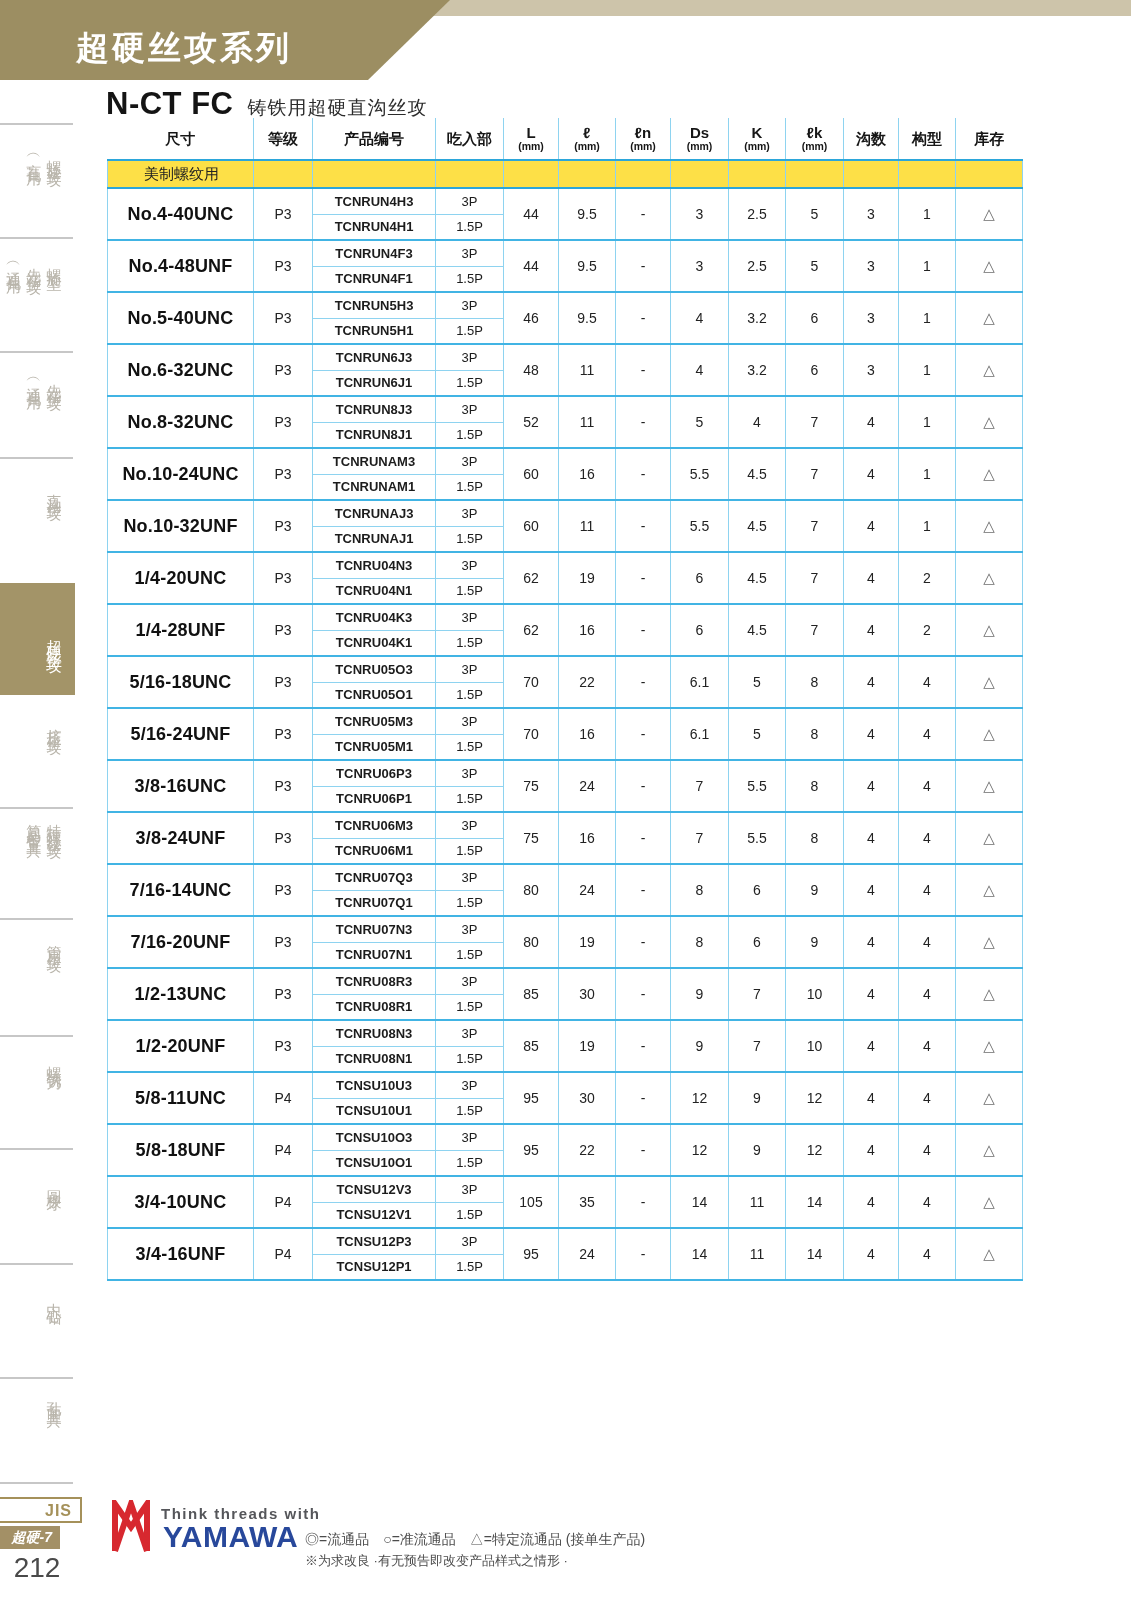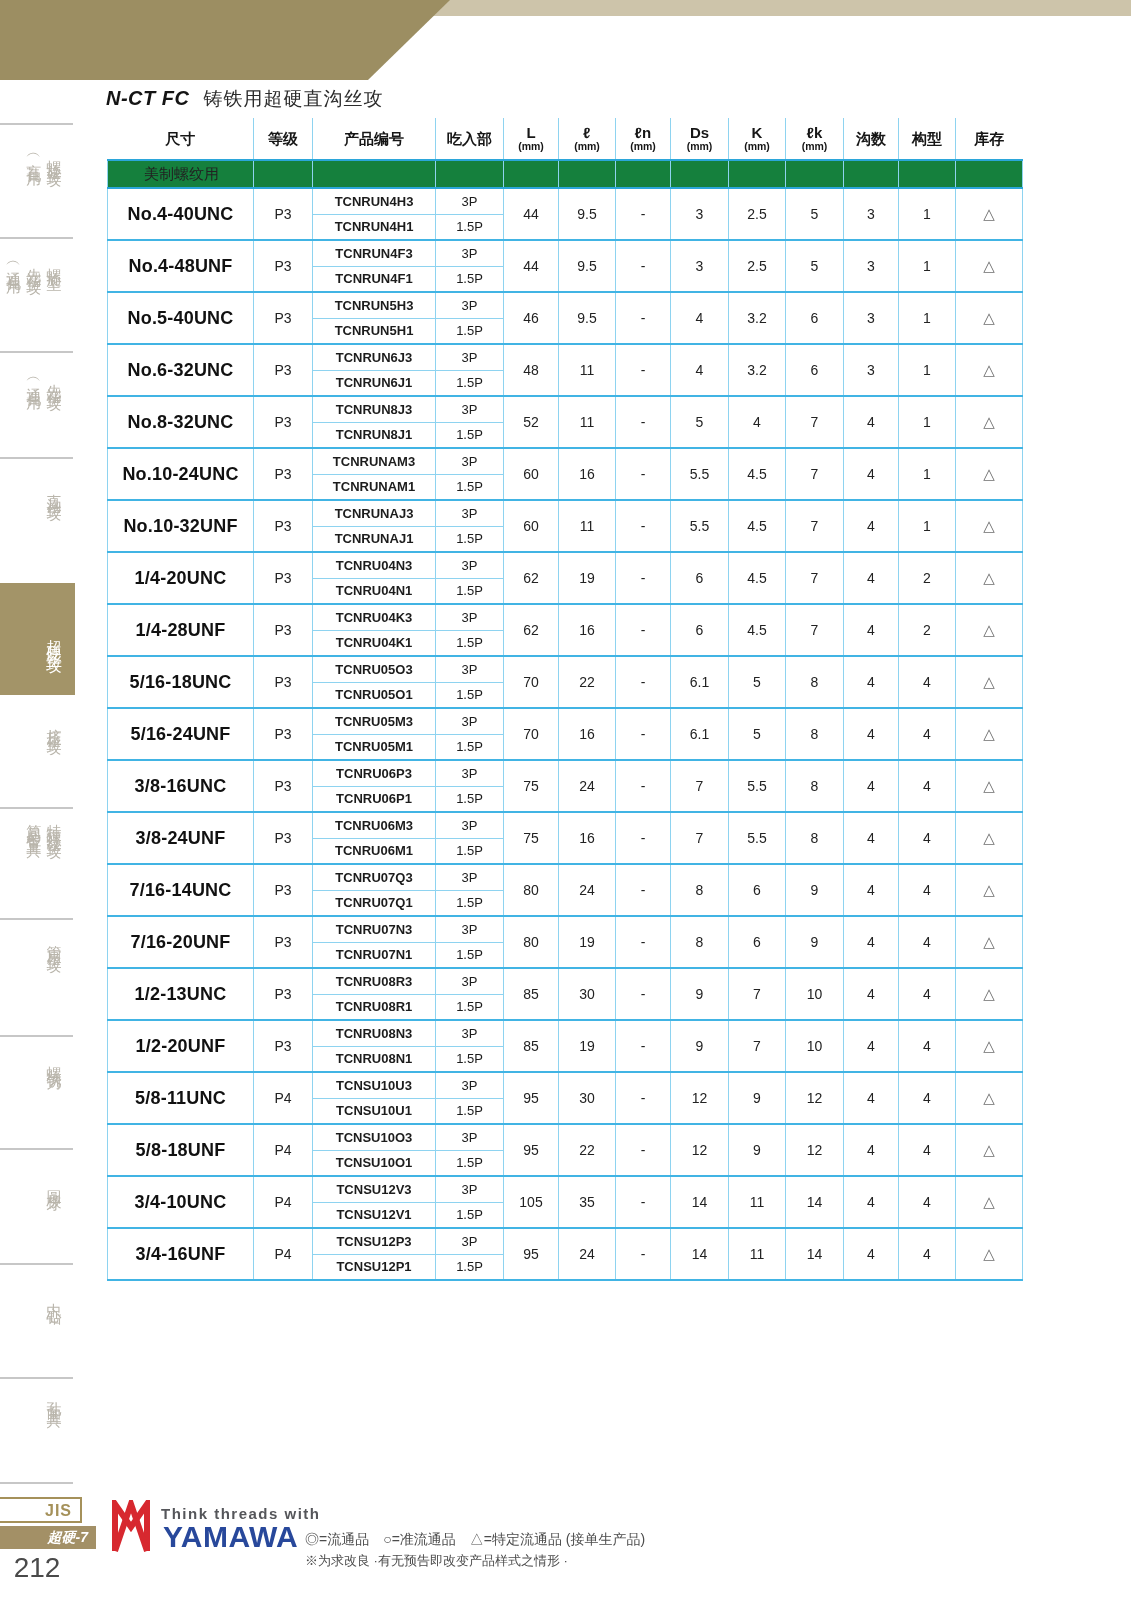--- a/index.html
+++ b/index.html
@@ -13,21 +13,21 @@
   .banner {
     position:absolute; left:0; top:0; width:450px; height:80px; background:#9c8e62;
     clip-path:polygon(0 0, 450px 0, 368px 80px, 0 80px);
   }
   .banner-title {
     position:absolute; left:76px; top:26px; color:#ffffff; font-size:33px; font-weight:bold;
     letter-spacing:3px; white-space:nowrap;
   }
   
   .heading { position:absolute; left:106px; top:86px; white-space:nowrap; }
-  .heading .model { font-size:20px; font-weight:bold; color:#141414; letter-spacing:0.5px;font-style:italic; }
+  .heading .model { font-size:31px; font-weight:bold; color:#141414; letter-spacing:0.5px; }
   .heading .subtitle { font-size:19px; color:#2b2b2b; margin-left:14px; letter-spacing:1px; }
   
   .side-item {
     position:absolute; left:0; width:70px; display:flex; justify-content:flex-end;
     padding-right:6px;
   }
   .vtext {
     writing-mode:vertical-rl; text-orientation:mixed; white-space:pre-line;
     font-size:15px; letter-spacing:4px; line-height:1.35; color:#b9b5ab;
   }
@@ -47,61 +47,62 @@
     position:absolute; left:107px; top:118px; width:915px;
     border-collapse:collapse; table-layout:fixed; font-size:14px;
   }
   .spec-table td, .spec-table th { border:1px solid #8ed3f0; text-align:center; vertical-align:middle; }
   .spec-table thead th { border-top:none; height:42px; background:#fff; padding:0; }
   .spec-table thead th:first-child { border-left:none; }
   .spec-table thead th:last-child { border-right:none; }
   .hlabel { font-size:15px; font-weight:bold; color:#161616; line-height:1.05; }
   .hunit  { font-size:10.5px; font-weight:bold; color:#161616; line-height:1.05; }
   tr.band td {
-    height:28px; background:#15803d;
+    height:28px; background:#fde047;
     border-top:2px solid #2ba6da; border-bottom:2px solid #2ba6da;
   }
   tr.band td.band-label { text-align:left; padding-left:36px; font-size:15px; color:#222; }
   .sub-tr td { height:26px; }
   .c-size   { font-size:18px; font-weight:bold; color:#111; letter-spacing:0.2px; }
   .c-grade  { font-size:14px; color:#222; }
   .c-code   { font-size:13px; font-weight:bold; color:#1c1c1c; }
   .c-chamfer{ font-size:13px; color:#1c1c1c; }
   .c-num    { font-size:14px; color:#222; }
   .c-stock  { font-size:15px; color:#6e6e6e; }
   .grp-end  { border-bottom:2px solid #41b4e4 !important; }
   .dash-b   { border-bottom:1px dashed #7fcdee !important; }
   
   .jis-box {
     position:absolute; left:-2px; top:1497px; width:84px; height:26px;
     border:2px solid #a5915a; background:#fff; color:#a5915a; font-weight:bold;
     font-size:16px; text-align:right; padding:3px 8px 0 0; letter-spacing:1px;
   }
   .gold-tab {
-    position:absolute; left:0; top:1526px; width:96px; height:23px; background:#a39066;
+    position:absolute; left:0; top:1526px; width:60px; height:23px; background:#a39066;
     color:#fff; font-weight:bold; font-style:italic; font-size:14px;
     text-align:right; padding:3px 8px 0 0;
   }
   .page-num { position:absolute; left:0; top:1552px; width:82px; text-align:center; padding-right:8px;
     font-size:28px; color:#4a4a4a; }
   .logo-mark { position:absolute; left:112px; top:1500px; }
   .logo-tagline { position:absolute; left:153px; top:1505px; font-size:15px; font-weight:bold;
     color:#55565a; letter-spacing:1.5px; white-space:nowrap;margin-left:8px; }
   .logo-brand { position:absolute; left:151px; top:1520px; font-size:30px; font-weight:bold;
     color:#28489b; letter-spacing:0.5px; white-space:nowrap;padding-left:12px; }
   .legend { position:absolute; left:305px; top:1531px; font-size:14px; color:#4c4c4c; white-space:nowrap; }
   .note   { position:absolute; left:305px; top:1552px; font-size:13px; color:#4c4c4c; white-space:nowrap; }
 </style>
 </head>
 <body>
 
 <div class="page">
 
   <div class="top-strip"></div>
   <div class="banner"></div>
+  <div class="banner-title">超硬丝攻系列</div>
 
   <div class="heading">
     <span class="model">N-CT FC</span><span class="subtitle">铸铁用超硬直沟丝攻</span>
   </div>
 
   <div class="side-sep s1"></div>
   <div class="side-sep s2"></div>
   <div class="side-sep s3"></div>
   <div class="side-sep s4"></div>
   <div class="side-sep s5"></div>

